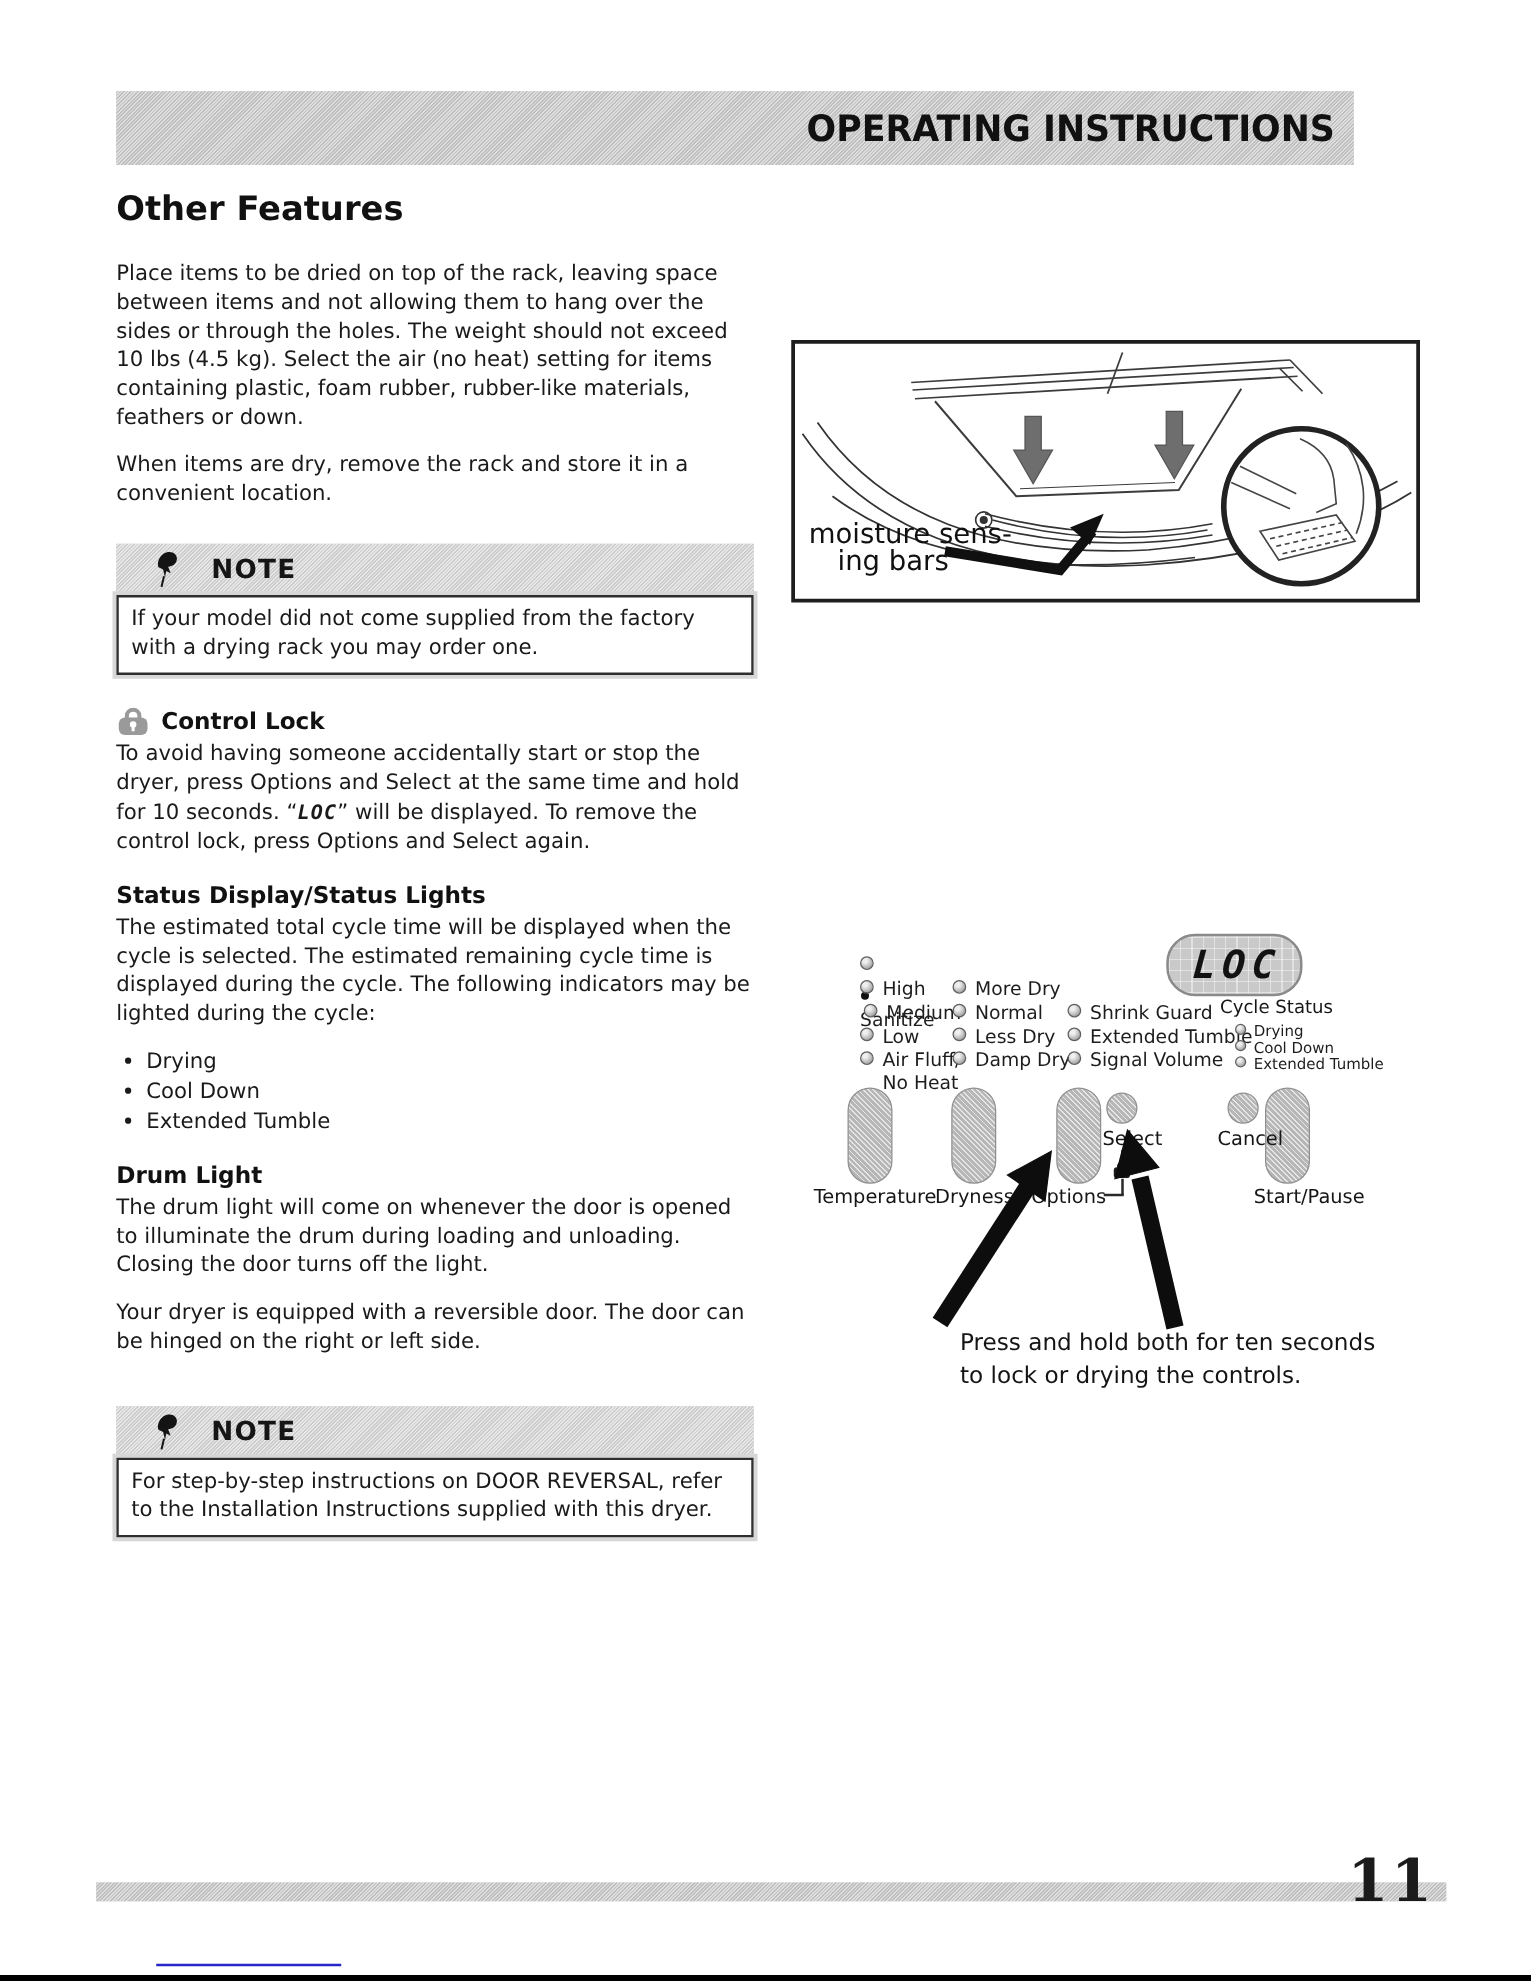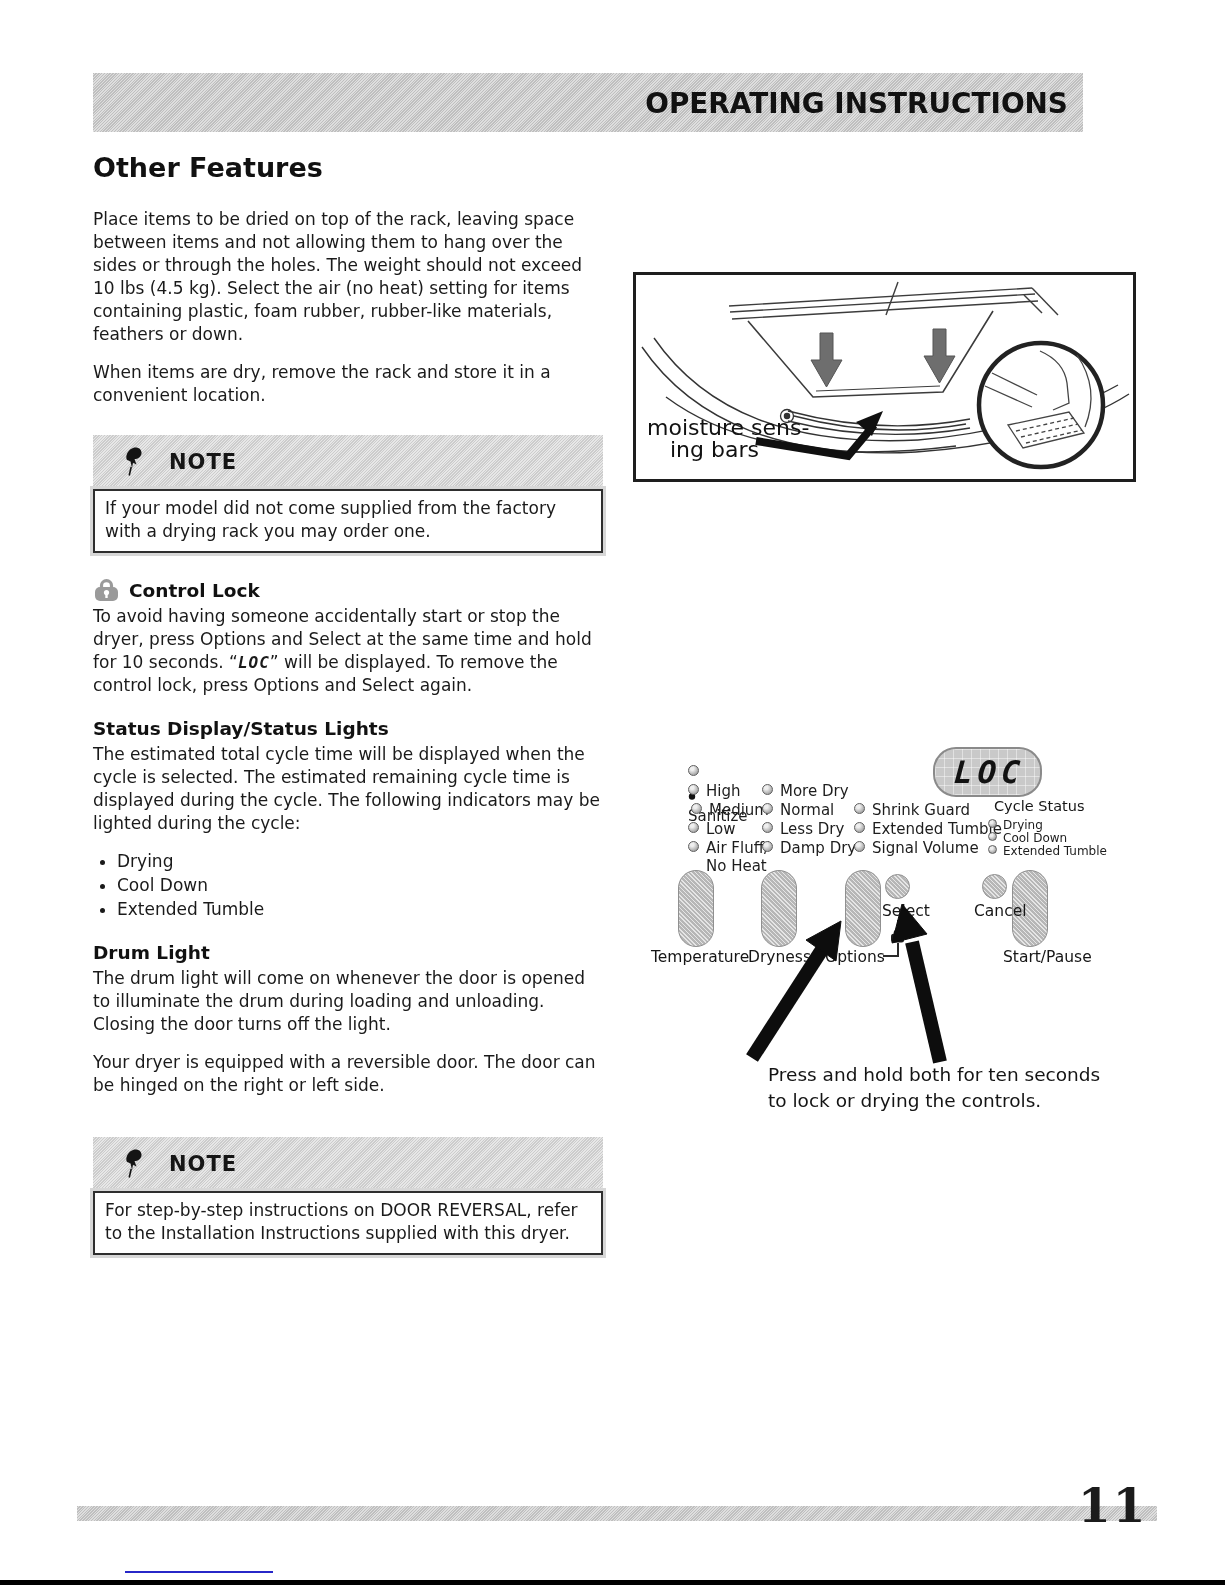--- a/index.html
+++ b/index.html
@@ -27,21 +27,21 @@
   .left-col p{margin:2px 0 15px 0;}
   .left-col ul{margin:2px 0 6px 0;padding-left:24px;}
   .left-col li{margin:0 0 1px 0;}
 
   .lock-head{display:flex;align-items:center;gap:9px;}
   .lcd-inline{font-family:"DejaVu Sans Mono","Liberation Mono",monospace;
     font-weight:bold;font-style:italic;letter-spacing:1px;font-size:16px;}
 
   
   .note{margin:28px 0 26px 0;}
-  .note-head{height:54px;display:flex;align-items:center;gap:24px;padding-left:30px;}
+  .note-head{height:41px;display:flex;align-items:center;gap:24px;padding-left:30px;}
   .note-title{font-size:21px;font-weight:bold;letter-spacing:1px;color:#151515;}
   .note-body{border:2px solid #2e2e2e;outline:3px solid #d7d7d7;background:#fff;
     padding:6px 10px 8px 10px;font-size:17px;line-height:23px;}
 
   
   .figure-box{left:633px;top:272px;width:497px;height:204px;border:3px solid #1e1e1e;background:#fff;}
   .fig-label{font-size:22px;line-height:21px;color:#111;}
 
   
   .panel{left:640px;top:730px;width:520px;height:400px;}
@@ -54,21 +54,21 @@
   .two-line span{display:block;}
   .two-line span:last-child{margin-left:0px;}
 
   .lcd{left:293px;top:17px;width:105px;height:46px;border-radius:23px;
     background-color:#c9c9c9;border:2px solid #8a8a8a;display:flex;align-items:center;justify-content:center;
     background-image:repeating-linear-gradient(0deg,rgba(255,255,255,.45) 0 1px,transparent 1px 9px),
                      repeating-linear-gradient(90deg,rgba(255,255,255,.45) 0 1px,transparent 1px 9px);}
   .lcd-text{font-family:"DejaVu Sans Mono","Liberation Mono",monospace;font-weight:bold;font-style:italic;
     font-size:31px;letter-spacing:5px;color:#121212;transform:skewX(-4deg);padding-left:4px;}
 
-  .cycle-head{left:354px;top:68px;font-size:14.5px;color:#161616;}
+  .cycle-head{left:336px;top:68px;font-size:14.5px;color:#161616;}
 
   .pill{position:absolute;width:36px;height:77px;border-radius:18px;border:1px solid #909090;box-sizing:border-box;
     background-color:#c5c5c5;
     background-image:repeating-linear-gradient(45deg,rgba(255,255,255,.55) 0 1px,rgba(130,130,130,.22) 1px 3px);}
   .round-btn{position:absolute;width:25px;height:25px;border-radius:50%;border:1px solid #909090;box-sizing:border-box;
     background-color:#c5c5c5;
     background-image:repeating-linear-gradient(45deg,rgba(255,255,255,.55) 0 1px,rgba(130,130,130,.22) 1px 3px);}
   .btn-label{position:absolute;font-size:15.5px;color:#161616;white-space:nowrap;}
 
   .connector{position:absolute;background:#2a2a2a;}

